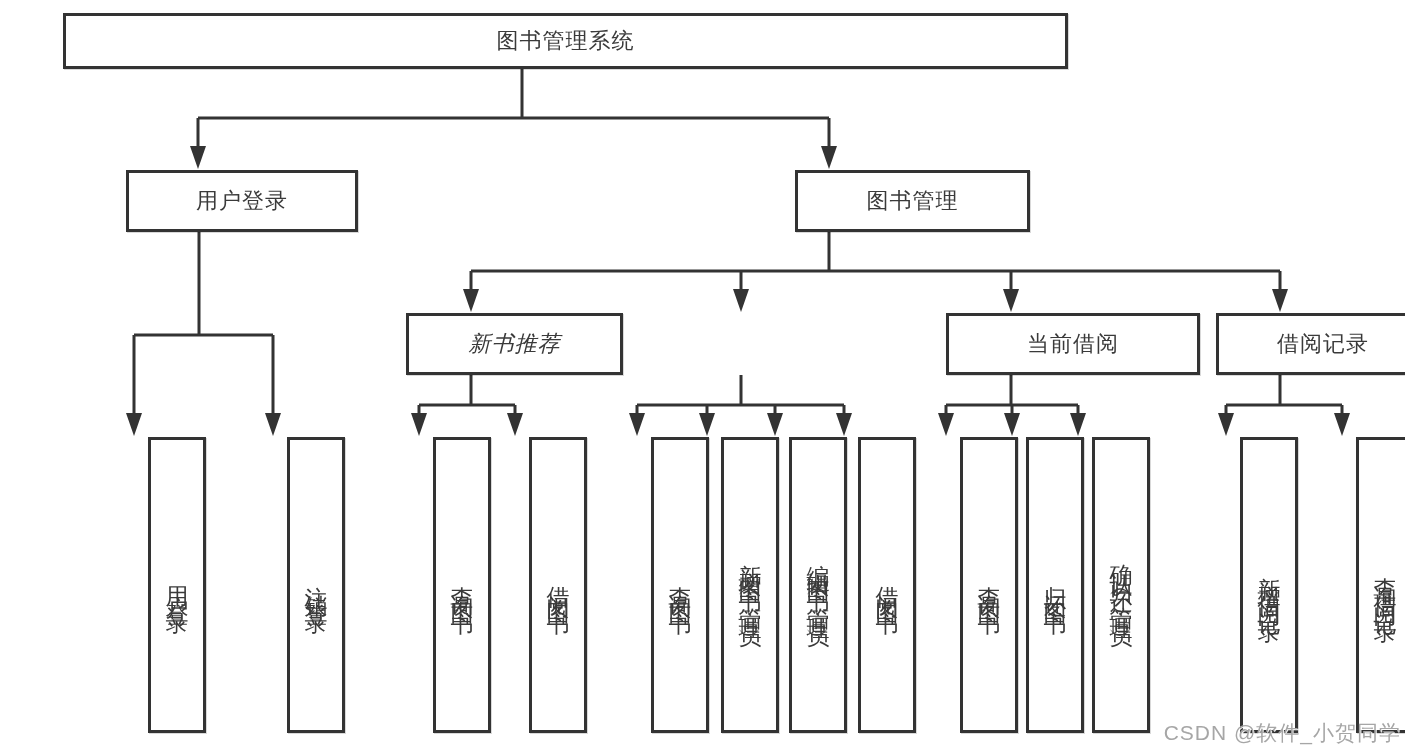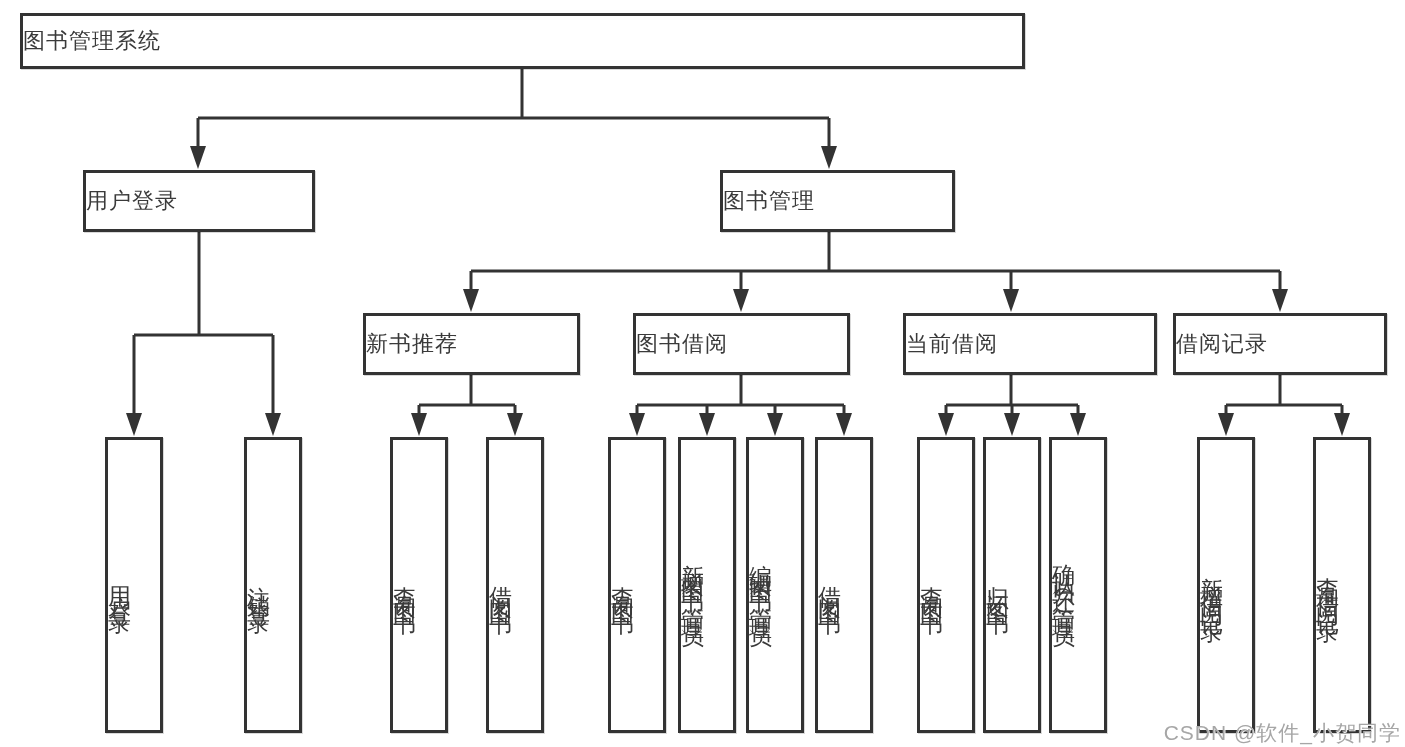--- a/index.html
+++ b/index.html
@@ -37,23 +37,24 @@
     stroke: none;
   }
 
   .node {
     position: absolute;
     border: 3px solid var(--line);
     background: var(--box-background);
     color: var(--text);
     display: flex;
     align-items: center;
-    justify-content: flex-start;
+    justify-content: center;
     z-index: 1;
     box-shadow: 1px 1px 0 rgba(0,0,0,0.15);
+    margin-left: 43px;
   }
   .node .label {
     font-size: 22px;
     letter-spacing: 1px;
     white-space: nowrap;
   }
 
   .root { left: 20px; top: 13px; width: 1005px; height: 56px; }
   .lvl2 { top: 170px; height: 62px; }
   .lvl3 { top: 313px; height: 62px; }
@@ -135,29 +136,26 @@
     </g>
   </svg>
 
   <div class="node root">
     <span class="label">图书管理系统</span>
   </div>
 
   <div class="node lvl2" style="left:83px; width:232px;">
     <span class="label">用户登录</span>
   </div>
-  <div class="node lvl2" style="left:720px; width:235px;">
+  <div class="node lvl2" style="left:752px; width:235px;">
     <span class="label">图书管理</span>
   </div>
 
-  <div class="node lvl3" style="left:363px; width:217px;">
+  <div class="node lvl3" style="left:363px; width:217px;font-style:italic;">
     <span class="label">新书推荐</span>
-  </div>
-  <div class="node lvl3" style="left:633px; width:217px;">
-    <span class="label">图书借阅</span>
   </div>
   <div class="node lvl3" style="left:903px; width:254px;">
     <span class="label">当前借阅</span>
   </div>
   <div class="node lvl3" style="left:1173px; width:214px;">
     <span class="label">借阅记录</span>
   </div>
 
   <div class="node leaf" style="left:105px;">
     <span class="label">用户登录</span>

